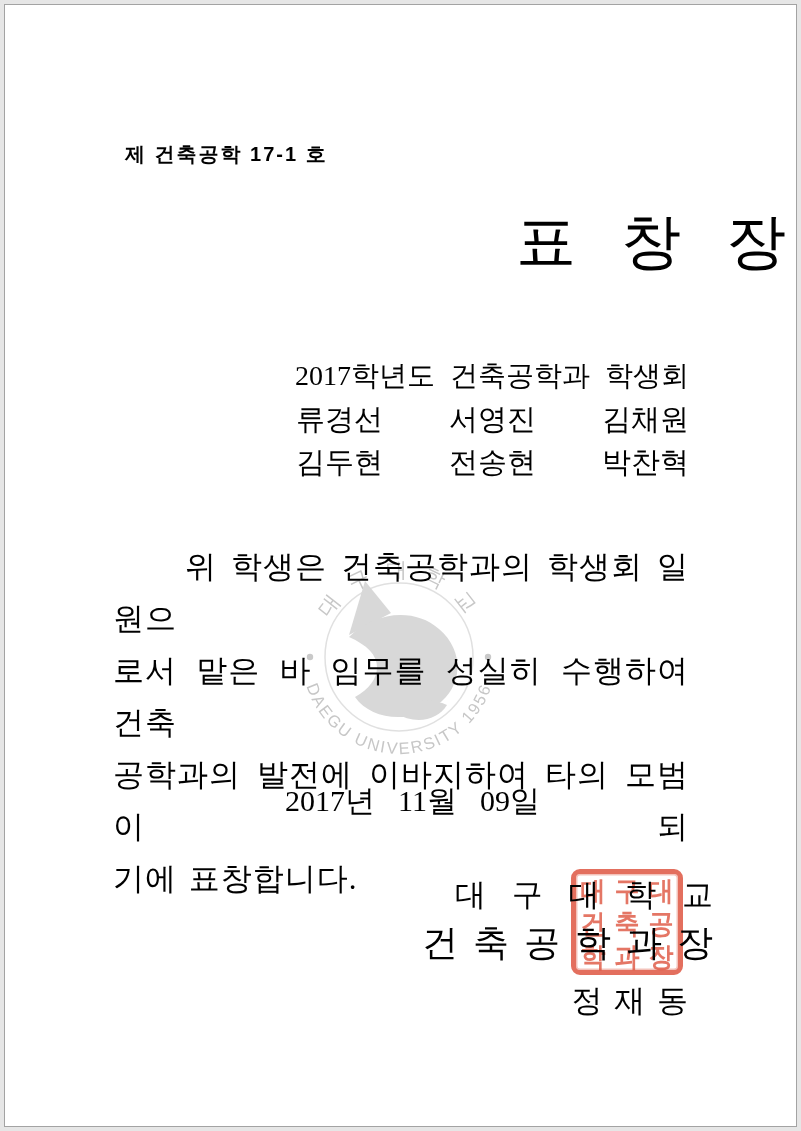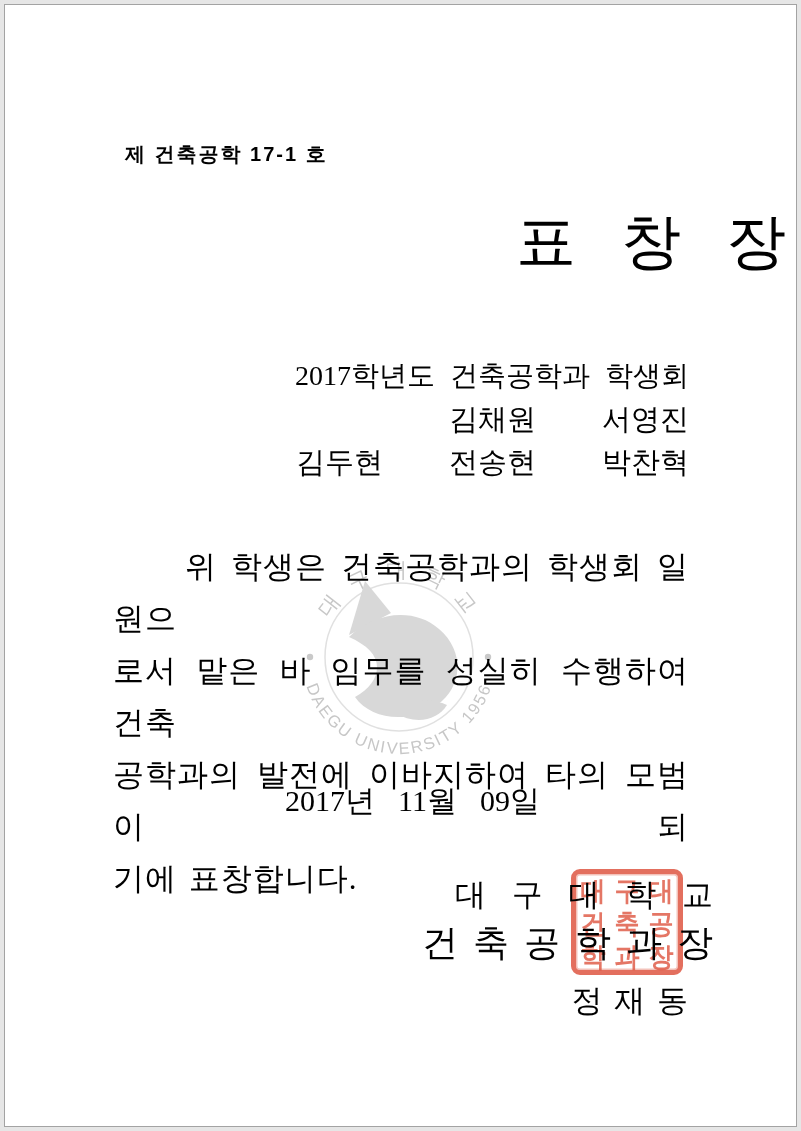--- a/index.html
+++ b/index.html
@@ -120,22 +120,23 @@
   </g>
 </svg>
 
 <div class="doc-number abs">제 건축공학 17-1 호</div>
 
 <div class="cert-title abs">표 창 장</div>
 
 <div class="recipient-block abs">
   <div class="recipient-group">2017학년도 건축공학과 학생회</div>
   <div class="recipient-names-row">
+    <span>류경선</span>
+    <span>서영진</span>
     <span>김채원</span>
-    <span>서영진</span>
   </div>
   <div class="recipient-names-row">
     <span>김두현</span>
     <span>전송현</span>
     <span>박찬혁</span>
   </div>
 </div>
 
 <div class="body-paragraph abs">
   <div class="body-line first">위 학생은 건축공학과의 학생회 일원으</div>

